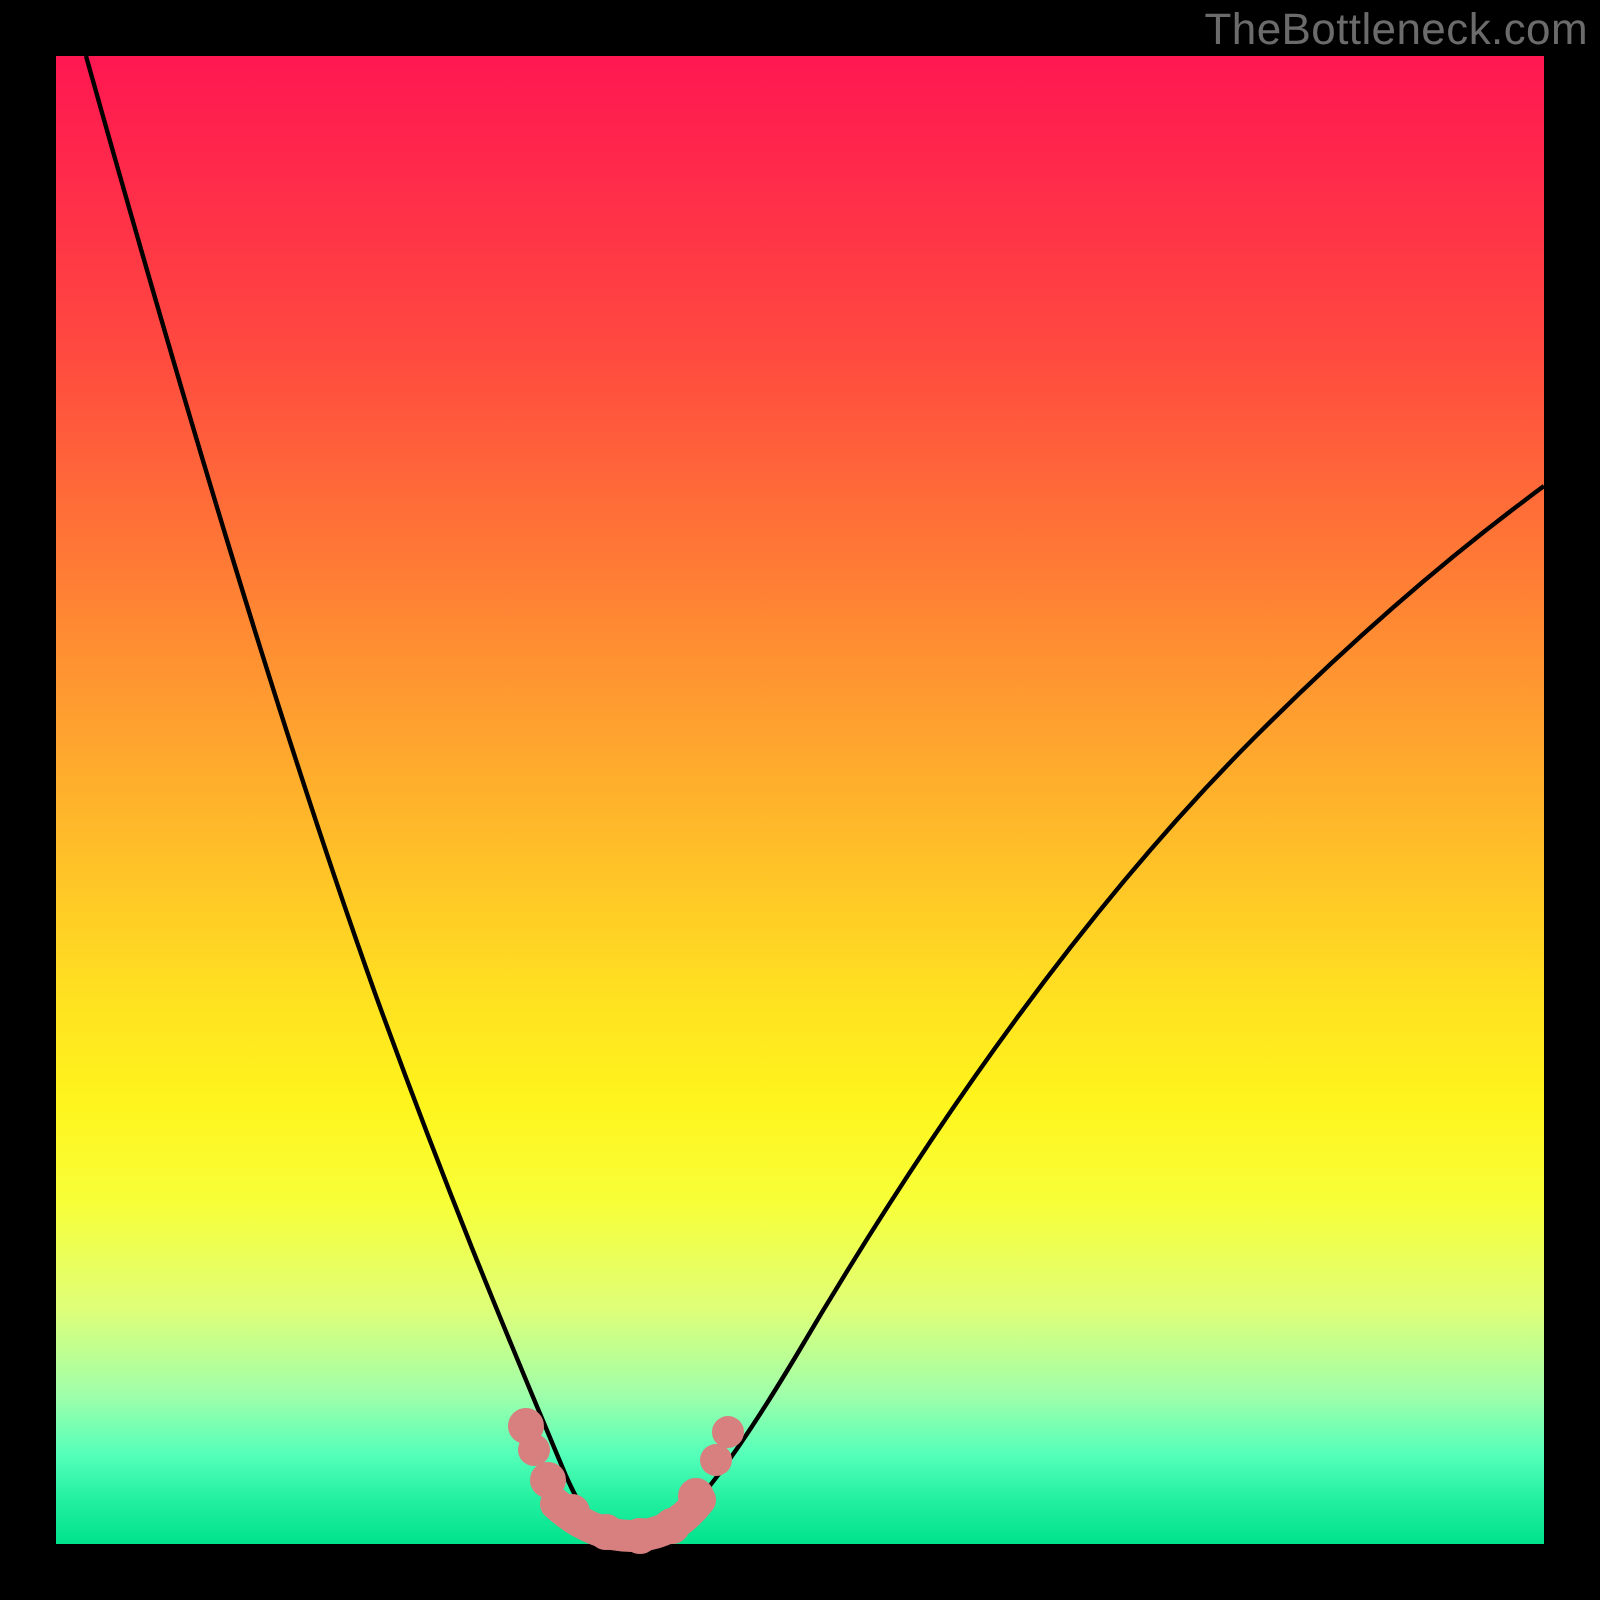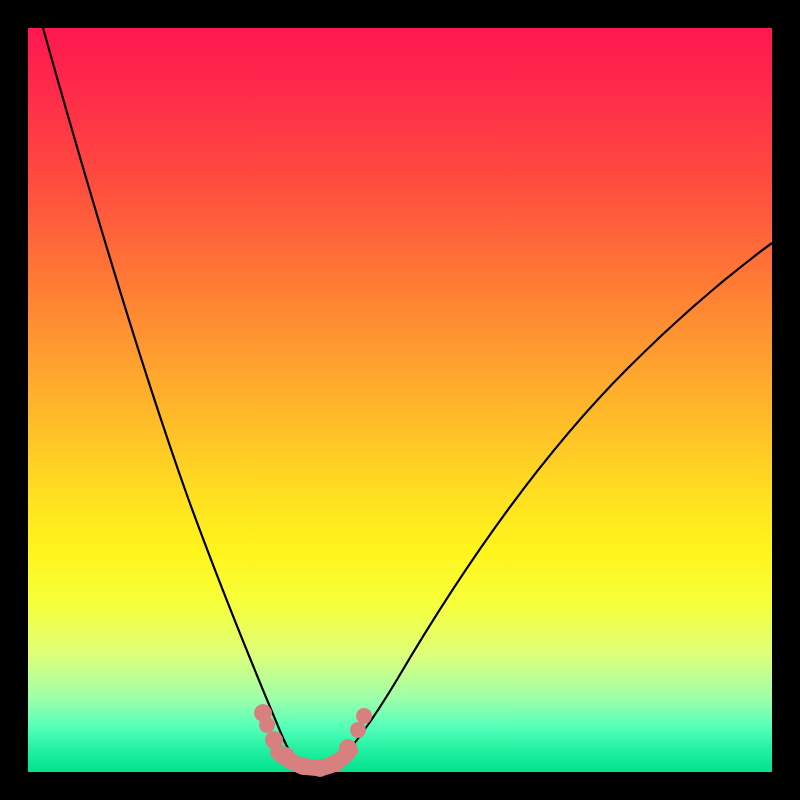--- a/index.html
+++ b/index.html
@@ -106,13 +106,14 @@
       <circle class="dot" cx="275" cy="738" r="9"></circle>
       <circle class="dot" cx="292" cy="740" r="9"></circle>
       <circle class="dot" cx="308" cy="735" r="9"></circle>
       <circle class="dot" cx="320" cy="720" r="9"></circle>
       <circle class="dot" cx="330" cy="702" r="8"></circle>
       <circle class="dot" cx="336" cy="688" r="8"></circle>
     </svg>
 
   </div>
 
+  <div class="watermark">TheBottleneck.com</div>
 </div>
 
 </body></html>

